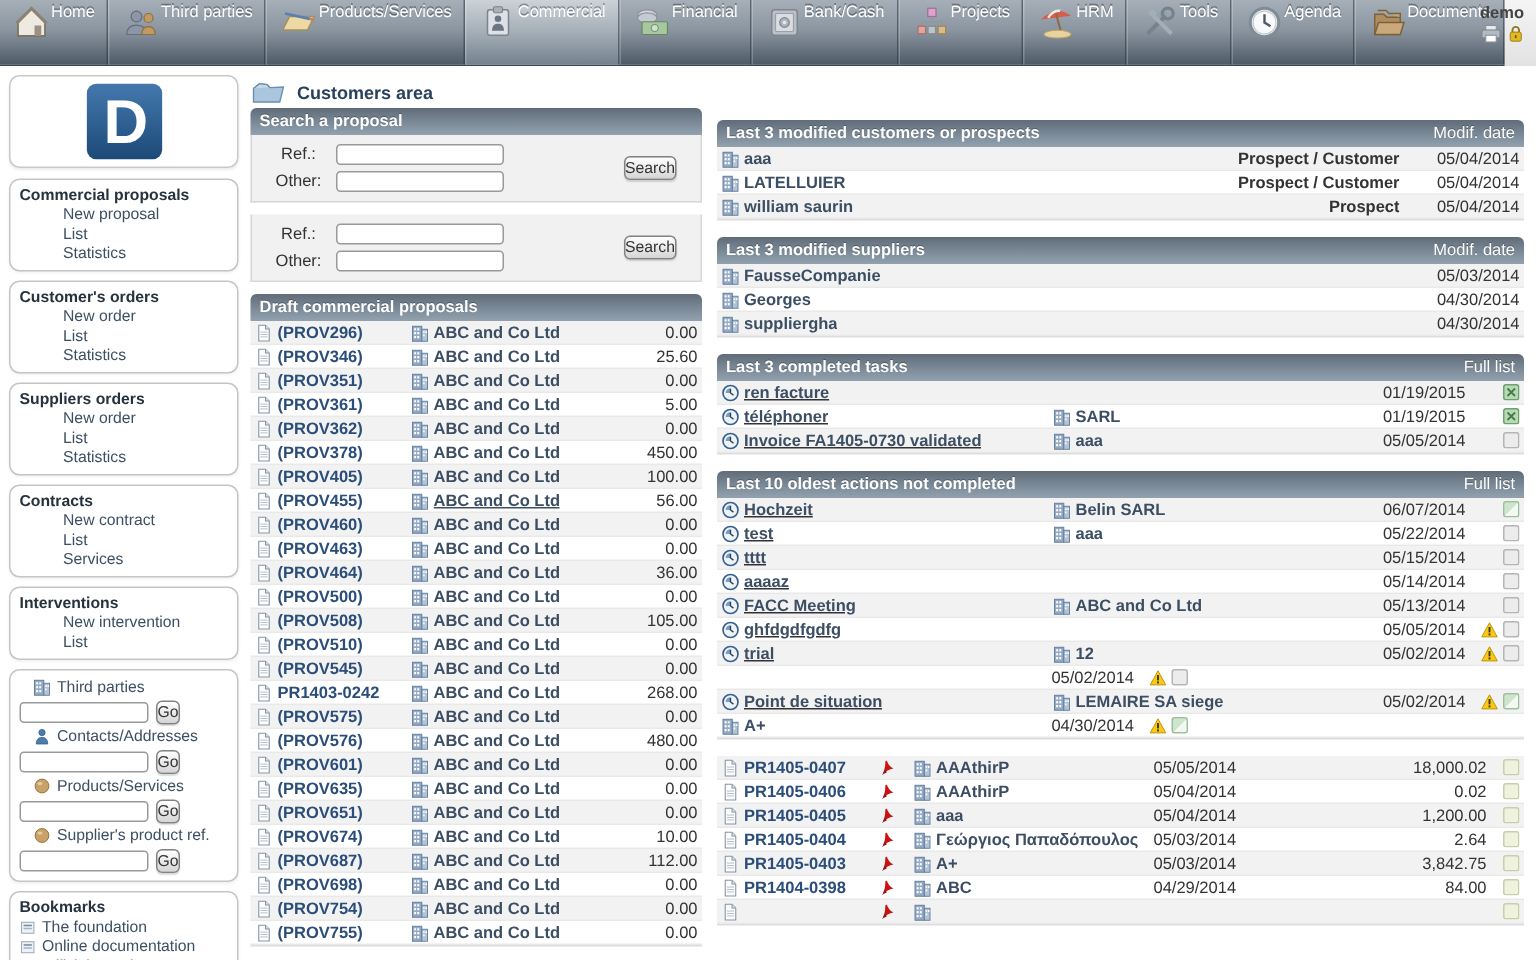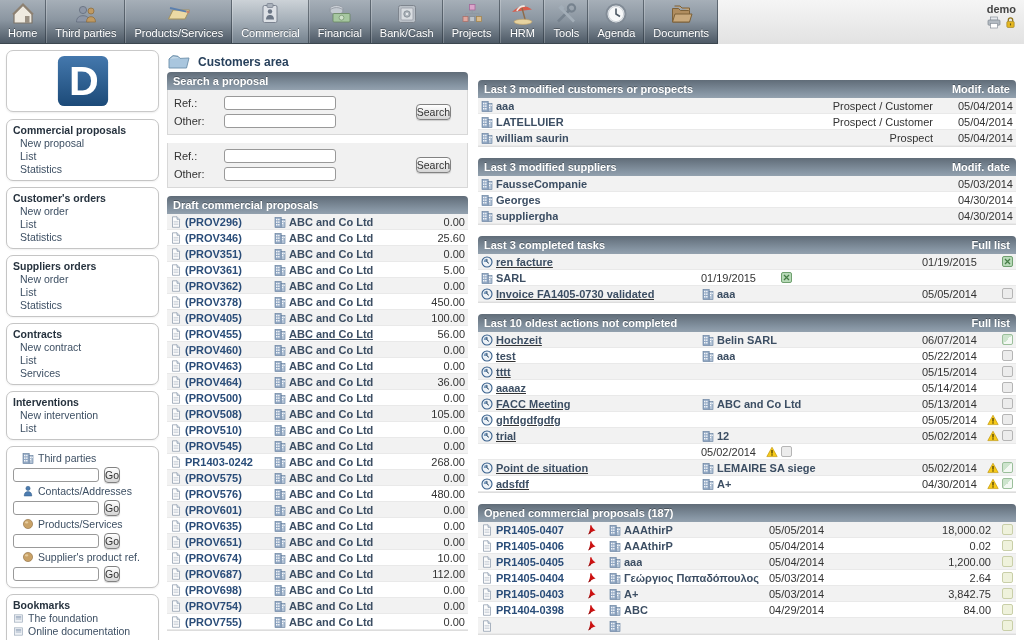--- a/index.html
+++ b/index.html
@@ -8,41 +8,41 @@
   a { text-decoration:none; cursor:pointer; }
   .icon { display:inline-block; vertical-align:-2px; }
   .icon svg { display:block; width:100%; height:100%; }
 
   
   .topnav { position:absolute; top:0; left:0; width:1024px; height:44px;
     background:linear-gradient(#f5f5f5,#e2e2e2); }
   .nav-dark { position:absolute; top:0; left:0; height:44px; display:flex;
     background:linear-gradient(#a6afb8 0%, #8b96a1 46%, #4e5a66 100%);
     border-bottom:1px solid #3c474f; }
-  .tab { display:flex; flex-direction:column; align-items:center; justify-content:flex-end;
+  .tab { display:flex; justify-content:flex-end;
     padding:2px 8px 4px; cursor:pointer; color:#fff;
     border-right:1px solid rgba(40,50,60,.55); border-left:1px solid rgba(255,255,255,.22); }
   .tab:first-child { border-left:none; }
   .tab.selected { background:linear-gradient(#ccd2d7 0%, #a7b1ba 46%, #75828e 100%); }
   .tab-icon { width:26px; height:26px; }
   .tab-label { font-size:11px; text-shadow:0 -1px 0 rgba(0,0,0,.35); white-space:nowrap; }
   .user-area { position:absolute; top:3px; right:8px; text-align:right; }
   .user-name { font-weight:bold; color:#444; cursor:pointer; }
   .user-icons { display:flex; gap:4px; justify-content:flex-end; margin-top:1px; }
   .user-icons .icon { width:14px; height:13px; cursor:pointer; }
 
   
   .sidebar { position:absolute; left:6px; top:50px; width:153px; font-size:10.5px; }
   .logo-box { background:#fff; border:1px solid #c9c9c9; border-radius:7px; height:62px;
     display:flex; align-items:center; justify-content:center; margin-bottom:7px;
     box-shadow:0 1px 2px rgba(0,0,0,.08); cursor:pointer; }
   .sbox { background:#fff; border:1px solid #c5c5c5; border-radius:7px; padding:4px 6px;
     margin-bottom:6px; box-shadow:0 1px 2px rgba(0,0,0,.06); }
   .sbox-title { font-weight:bold; color:#26323e; line-height:13px; cursor:pointer; }
-  .sbox a.mitem { display:block; color:#3d4f63; padding-left:7px; line-height:13px; }
+  .sbox a.mitem { display:block; color:#3d4f63; padding-left:7px; line-height:13px;margin-left:22px; }
   .qs-label { display:flex; align-items:center; gap:4px; color:#3d4f63;
     padding-left:9px; line-height:14px; cursor:pointer; }
   .qs-form { display:flex; gap:5px; align-items:center; height:19px; }
   .qs-form input { width:86px; height:14px; border:1px solid #999; border-radius:3px;
     font-size:10px; padding:0 2px; }
   .btn { font-size:10.5px; font-family:"Liberation Sans",sans-serif;
     background:linear-gradient(#ffffff,#d5d5d5); border:1px solid #828282; border-radius:4px;
     padding:0 0; height:16px; cursor:pointer; box-shadow:0 1px 1px rgba(0,0,0,.15); color:#333; }
   .bm-item { display:flex; align-items:center; gap:4px; color:#3d4f63; line-height:13px; cursor:pointer; }
   .bm-item .icon { width:11px; height:11px; }
@@ -52,42 +52,42 @@
   .rightcol { position:absolute; left:478px; top:80px; width:538px; }
   .area-title { display:flex; align-items:center; gap:7px; font-weight:bold; color:#28415c;
     font-size:12px; height:20px; margin-bottom:0; }
   .area-title .icon { width:24px; height:18px; }
   .panel { margin-bottom:8px; }
   .rightcol .panel { margin-bottom:11px; }
   .panel-header { background:linear-gradient(#606c78 0%, #8695a3 75%, #93a1ae 100%);
     color:#fff; font-weight:bold; padding:0 6px; height:18px; line-height:18px;
     border-radius:4px 4px 0 0; text-shadow:0 -1px 0 rgba(0,0,0,.3);
     display:flex; justify-content:space-between; white-space:nowrap; overflow:hidden; }
-  .hdr-right { color:#fff; font-weight:bold; }
+  .hdr-right { color:#fff; font-weight:normal; }
   .panel-body { background:#f1f1f1; border:1px solid #d8d8d8; border-top:none;
     padding:4px 6px; display:flex; align-items:center; }
   .form-rows { flex:1; }
   .form-row { display:flex; align-items:center; height:18px; }
-  .form-row label { width:50px; color:#333; }
+  .form-row label { width:50px; color:#333;text-align:center; }
   .form-row input { width:112px; height:14px; border:1px solid #999; border-radius:3px;
     font-size:10px; padding:0 2px; }
   .search-btn { margin:0 10px 0 14px; }
   .tbody { border-bottom:1px solid #ddd; }
   .trow { display:flex; align-items:center; height:16px; border-bottom:1px solid #e9e9e9;
     padding:0 3px; background:#fff; }
   .trow:nth-child(odd) { background:#f2f2f2; }
   .trow a { font-weight:bold; color:#3c4e63; white-space:nowrap; overflow:hidden; }
   .trow a.ref { color:#2a4d79; }
   .trow .icon { width:12px; height:12px; flex:0 0 auto; }
   .cell { display:flex; align-items:center; gap:3px; overflow:hidden; }
   .u { text-decoration:underline; }
   
   .c-ref { width:104px; } .c-comp { flex:1; } .c-amt { width:52px; justify-content:flex-end; color:#333; }
   
-  .c-name { flex:1; } .c-type { width:175px; justify-content:flex-end; color:#333; }
+  .c-name { flex:1; } .c-type { width:175px; justify-content:flex-end; color:#333;font-weight:bold; }
   .c-date { width:80px; justify-content:flex-end; color:#333; }
   .c-task { flex:1;text-decoration:underline; } .c-comp2 { width:195px; }
   .c-flags { width:36px; justify-content:flex-end; gap:3px; }
   .c-ref2 { width:104px; } .c-pdf { width:24px; } .c-comp3 { flex:1; }
   .c-date2 { width:130px; color:#333; } .c-amt2 { width:92px; justify-content:flex-end; color:#333; }
   .c-flags2 { width:22px; justify-content:flex-end; }
   .status { display:inline-block; width:11px; height:11px; border-radius:2px; flex:0 0 auto; }
   .status svg { display:block; width:100%; height:100%; }
   .status-done { background:#b7d9b7; border:1px solid #6fa06f; }
   .status-todo { background:#ececec; border:1px solid #b5b5b5; }
@@ -1585,20 +1585,30 @@
     <span class="cell c-date">01/19/2015</span>
     <span class="cell c-flags">
               <span class="status status-done">
                 <svg viewBox="0 0 10 10">
                   <path d="M2.2 2.2 L7.8 7.8 M7.8 2.2 L2.2 7.8" stroke="#467d46" stroke-width="1.4"></path>
                 </svg>
               </span>
             </span>
           </div>
           <div class="trow">
+    <span class="cell c-task">
+              <span class="icon" style="width:12px;height:12px">
+                <svg viewBox="0 0 12 12">
+                  <circle cx="6" cy="6" r="5" fill="#edf2f7" stroke="#38608c" stroke-width="1.1"></circle>
+                  <path d="M6 6 L6 2.8 A3.2 3.2 0 0 0 2.8 6z" fill="#7c9cbd"></path>
+                  <path d="M6 3.2 V6 L8 7.4" fill="none" stroke="#24425f" stroke-width=".9"></path>
+                </svg>
+              </span>
+              <a>téléphoner</a>
+            </span>
     <span class="cell c-comp2">
               <span class="icon" style="width:12px;height:12px">
                 <svg viewBox="0 0 12 12">
                   <rect x="1" y="1.5" width="6.2" height="10" fill="#93a9c4" stroke="#5f7a99" stroke-width=".6"></rect>
                   <rect x="7.2" y="3.5" width="3.8" height="8" fill="#b3c3d6" stroke="#5f7a99" stroke-width=".6"></rect>
                   <g fill="#fff">
                     <rect x="2.1" y="2.8" width="1.3" height="1.5"></rect>
                     <rect x="4.2" y="2.8" width="1.3" height="1.5"></rect>
                     <rect x="2.1" y="5.4" width="1.3" height="1.5"></rect>
                     <rect x="4.2" y="5.4" width="1.3" height="1.5"></rect>
@@ -1925,30 +1935,20 @@
                 <svg viewBox="0 0 12 12">
                   <path d="M6 1.2 L11.2 10.6 H.8z" fill="#f7ca18" stroke="#bb8e00" stroke-width=".6"></path>
                   <rect x="5.35" y="4" width="1.3" height="3.6" fill="#4a3b00"></rect>
                   <rect x="5.35" y="8.3" width="1.3" height="1.3" fill="#4a3b00"></rect>
                 </svg>
               </span>
               <span class="status status-partial"></span>
             </span>
           </div>
           <div class="trow">
-    <span class="cell c-task">
-              <span class="icon" style="width:12px;height:12px">
-                <svg viewBox="0 0 12 12">
-                  <circle cx="6" cy="6" r="5" fill="#edf2f7" stroke="#38608c" stroke-width="1.1"></circle>
-                  <path d="M6 6 L6 2.8 A3.2 3.2 0 0 0 2.8 6z" fill="#7c9cbd"></path>
-                  <path d="M6 3.2 V6 L8 7.4" fill="none" stroke="#24425f" stroke-width=".9"></path>
-                </svg>
-              </span>
-              <a>adsfdf</a>
-            </span>
     <span class="cell c-comp2">
               <span class="icon" style="width:12px;height:12px">
                 <svg viewBox="0 0 12 12">
                   <rect x="1" y="1.5" width="6.2" height="10" fill="#93a9c4" stroke="#5f7a99" stroke-width=".6"></rect>
                   <rect x="7.2" y="3.5" width="3.8" height="8" fill="#b3c3d6" stroke="#5f7a99" stroke-width=".6"></rect>
                   <g fill="#fff">
                     <rect x="2.1" y="2.8" width="1.3" height="1.5"></rect>
                     <rect x="4.2" y="2.8" width="1.3" height="1.5"></rect>
                     <rect x="2.1" y="5.4" width="1.3" height="1.5"></rect>
                     <rect x="4.2" y="5.4" width="1.3" height="1.5"></rect>
@@ -1970,24 +1970,20 @@
                   <rect x="5.35" y="4" width="1.3" height="3.6" fill="#4a3b00"></rect>
                   <rect x="5.35" y="8.3" width="1.3" height="1.3" fill="#4a3b00"></rect>
                 </svg>
               </span>
               <span class="status status-partial"></span>
             </span>
           </div>
         </div>
       </div>
       <div class="panel">
-    <div class="panel-header">
-      <span>Opened commercial proposals (187)</span>
-
-    </div>
         <div class="tbody">
           <div class="trow">
     <span class="cell c-ref2">
               <span class="icon" style="width:12px;height:12px">
                 <svg viewBox="0 0 12 12">
                   <path d="M2.5 .8 h4.5 l2.5 2.5 v8 h-7z" fill="#fdfdfd" stroke="#8593a6" stroke-width=".7"></path>
                   <path d="M7 .8 v2.5 h2.5" fill="#dbe3ec" stroke="#8593a6" stroke-width=".7"></path>
                   <g stroke="#aeb9c6" stroke-width=".6">
                     <line x1="3.6" y1="5.4" x2="8.4" y2="5.4"></line>
                     <line x1="3.6" y1="7" x2="8.4" y2="7"></line>

